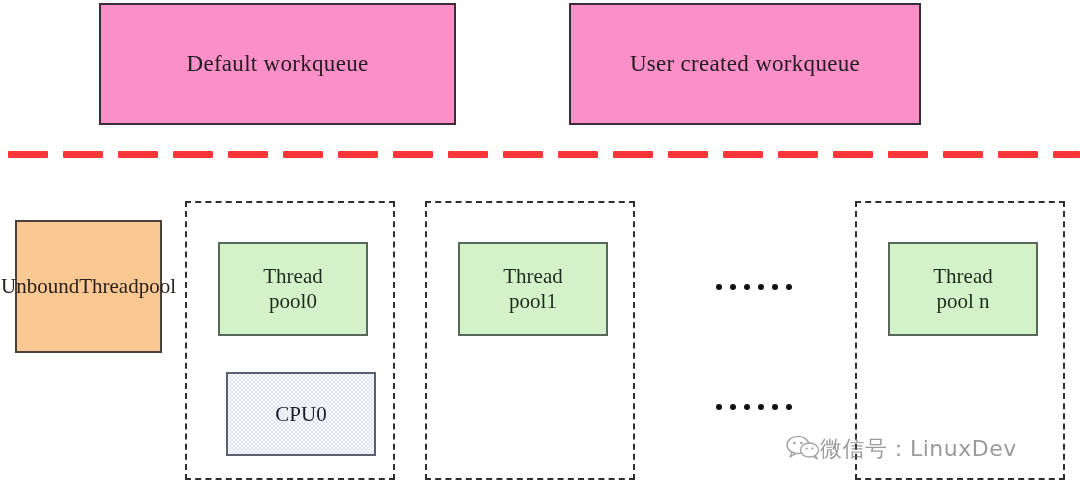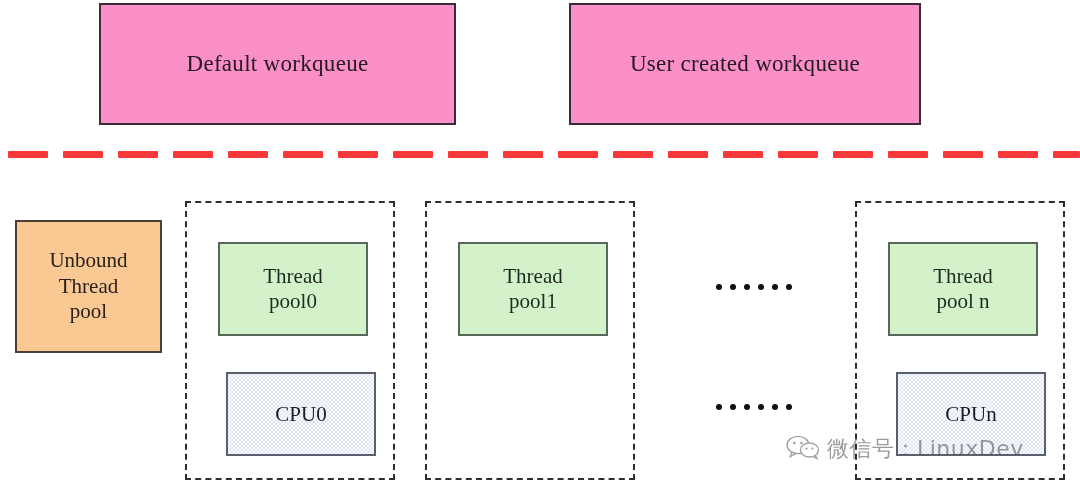--- a/index.html
+++ b/index.html
@@ -52,21 +52,20 @@
   #unbound-pool {
     position: absolute;
     left: 15px;
     top: 220px;
     width: 147px;
     height: 133px;
     background: #f9c893;
     border: 2px solid #4a4038;
     box-sizing: border-box;
     display: flex;
-    flex-direction: column;
     align-items: center;
     justify-content: center;
     color: #2a211b;
     font-size: 21px;
     line-height: 1.22;
   }
 
   
   .cpu-group {
     position: absolute;
@@ -138,21 +137,20 @@
   #ellipsis-top    { left: 716px; top: 284px; }
   #ellipsis-bottom { left: 716px; top: 404px; }
 
   
   #watermark {
     position: absolute;
     left: 786px;
     top: 434px;
     display: flex;
     align-items: center;
-    gap: 7px;
     opacity: 0.62;
     pointer-events: none;
   }
   #watermark .wm-text {
     font-family: "DejaVu Sans", sans-serif;
     font-size: 22px;
     color: #5d5d5d;
     letter-spacing: 0.5px;
     white-space: nowrap;
   }
@@ -232,23 +230,20 @@
     <span class="dot"></span>
     <span class="dot"></span>
     <span class="dot"></span>
   </div>
 
   <div class="cpu-group" id="group-n">
     <div class="thread-pool">
       <span>Thread</span>
       <span>pool n</span>
     </div>
-    <div class="cpu-box">
-      <span>CPUn</span>
-    </div>
   </div>
 
   <div id="watermark">
     <span class="wm-logo">
       <svg width="34" height="25" viewBox="0 0 34 25" aria-hidden="true">
         <ellipse cx="12" cy="10" rx="11" ry="8.6" fill="none" stroke="#6b6b6b" stroke-width="1.4"></ellipse>
         <path d="M6 17 L4 22 L9.5 18.6" fill="none" stroke="#6b6b6b" stroke-width="1.4" stroke-linejoin="round"></path>
         <circle cx="8.4" cy="8" r="1.35" fill="#6b6b6b"></circle>
         <circle cx="15.4" cy="8" r="1.35" fill="#6b6b6b"></circle>
         <ellipse cx="23.5" cy="15" rx="9" ry="7" fill="#ffffff" stroke="#6b6b6b" stroke-width="1.4"></ellipse>

